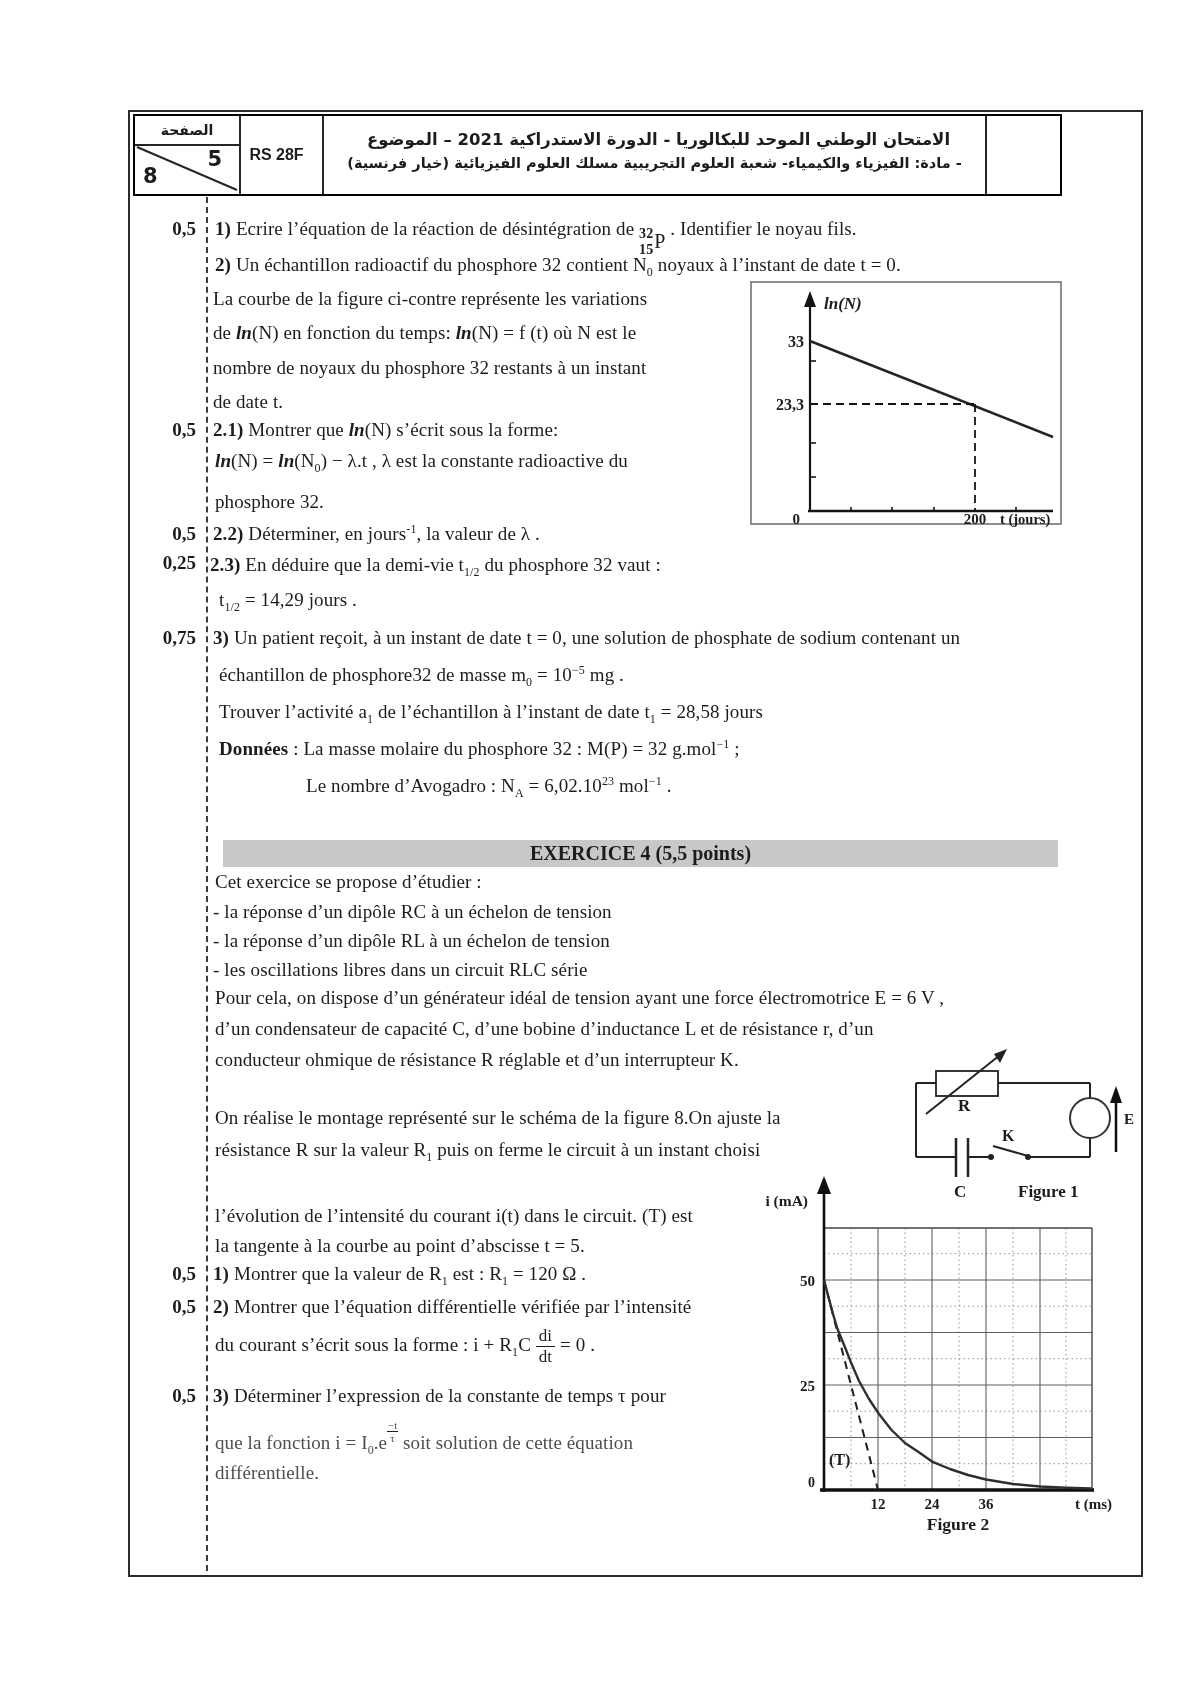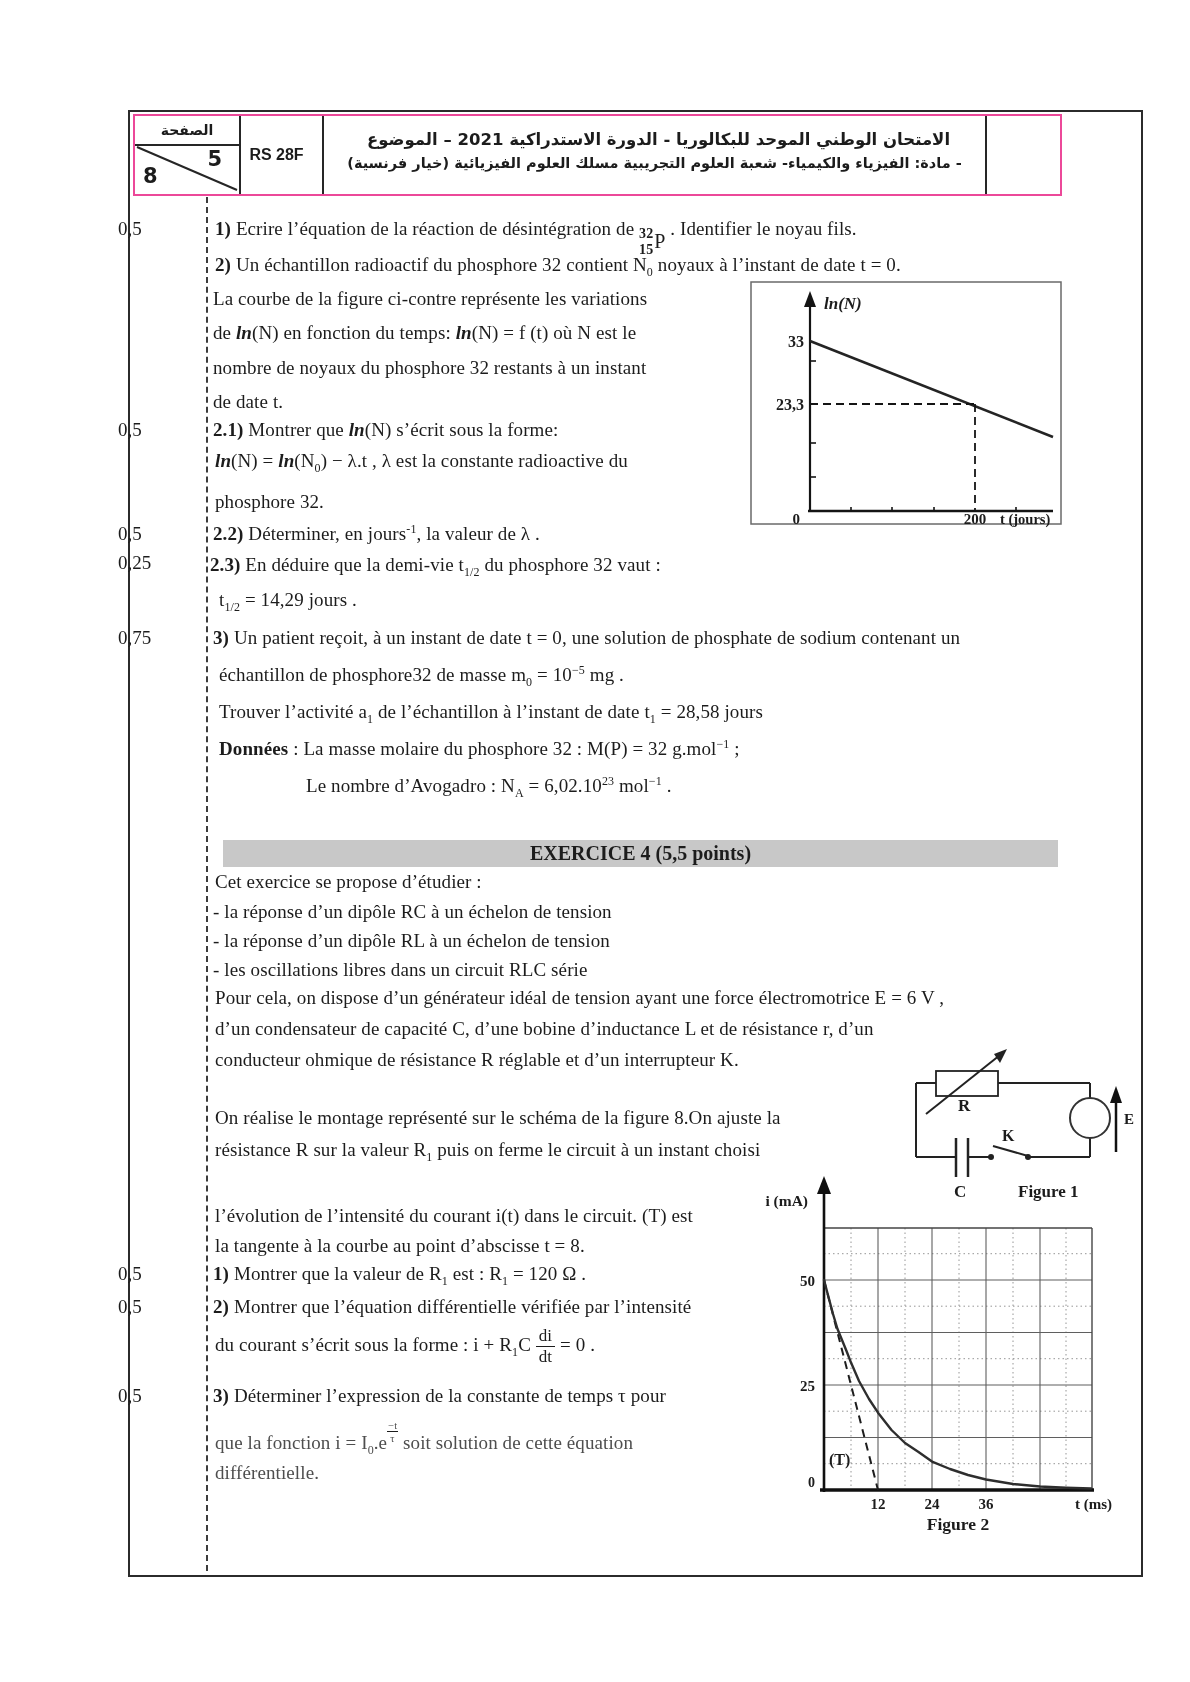--- a/index.html
+++ b/index.html
@@ -2,36 +2,36 @@
 <html><head>
 <meta charset="utf-8">
 <style>
   html,body{margin:0;padding:0;background:#ffffff;}
   .page{position:relative;width:1190px;height:1682px;background:#ffffff;
         font-family:"Liberation Serif",serif;color:#1c1c1c;overflow:hidden;}
   .outer-border{position:absolute;left:128px;top:110px;width:1011px;height:1463px;
         border:2px solid #2b2b2b;}
   .margin-dash{position:absolute;left:206px;top:197px;height:1374px;border-left:2px dashed #3c3c3c;}
   
-  .header-box{position:absolute;left:133px;top:114px;width:925px;height:78px;border:2px solid #ec4899;background:#fff;}
+  .header-box{position:absolute;left:133px;top:114px;width:925px;height:78px;border:2px solid #000000;background:#fff;}
   .hdr-vline{position:absolute;top:0;bottom:0;border-left:2px solid #262626;}
   .page-label{position:absolute;left:0;top:0;width:104px;height:28px;line-height:28px;text-align:center;
         border-bottom:2px solid #262626;font-family:"DejaVu Sans",sans-serif;font-weight:bold;font-size:14px;direction:rtl;}
   .pg-num{position:absolute;font-family:"DejaVu Sans",sans-serif;font-weight:bold;font-size:21px;}
   .code-cell{position:absolute;left:106px;top:0;width:71px;height:100%;display:flex;align-items:center;justify-content:center;
         font-family:"Liberation Sans",sans-serif;font-weight:bold;font-size:16px;}
   .title-cell{position:absolute;left:189px;top:0;width:661px;height:100%;direction:rtl;text-align:center;
         font-family:"DejaVu Sans",sans-serif;font-weight:bold;padding-top:11px;box-sizing:border-box;}
   .title-l1{font-size:16.5px;line-height:1.6;padding-left:8px;}
   .title-l2{font-size:14.5px;line-height:1.5;}
   
   .line{position:absolute;font-size:19px;white-space:nowrap;letter-spacing:.1px;}
   .b{font-weight:bold;} .bi{font-weight:bold;font-style:italic;}
   sub{font-size:12px;line-height:0;} sup{font-size:12px;line-height:0;}
-  .score{position:absolute;left:118px;width:78px;font-weight:normal;font-size:19px;}
+  .score{position:absolute;left:118px;width:78px;text-align:right;font-weight:bold;font-size:19px;}
   .banner{position:absolute;left:223px;top:840px;width:835px;height:27px;background:#c8c8c8;
         text-align:center;font-weight:bold;font-size:20px;line-height:27px;}
   .faint{color:#4e4e4e;}
   
   .frac{display:inline-block;vertical-align:middle;text-align:left;line-height:1.05;font-size:17px;}
   .frac .num{display:block;border-bottom:1.3px solid #1c1c1c;padding:0 3px 1px;}
   .frac .den{display:block;padding:1px 3px 0;}
   sup .frac{font-size:10.5px;vertical-align:baseline;}
   sup .frac .num{border-bottom-width:1px;padding:0 1px;}
   
@@ -104,21 +104,21 @@
   <div class="line" style="left:215px;top:871px">Cet exercice se propose d’étudier :</div>
   <div class="line" style="left:213px;top:930px">- la réponse d’un dipôle RL à un échelon de tension</div>
   <div class="line" style="left:213px;top:901px">- la réponse d’un dipôle RC à un échelon de tension</div>
   <div class="line" style="left:213px;top:959px">- les oscillations libres dans un circuit RLC série</div>
   <div class="line" style="left:215px;top:987px">Pour cela, on dispose d’un générateur idéal de tension ayant une force électromotrice E = 6 V ,</div>
   <div class="line" style="left:215px;top:1018px">d’un condensateur de capacité C, d’une bobine d’inductance L et de résistance r, d’un</div>
   <div class="line" style="left:215px;top:1049px">conducteur ohmique de résistance R réglable et d’un interrupteur K.</div>
   <div class="line" style="left:215px;top:1107px">On réalise le montage représenté sur le schéma de la figure 8.On ajuste la</div>
   <div class="line" style="left:215px;top:1139px">résistance R sur la valeur R<sub>1</sub>  puis on ferme le circuit à un instant choisi</div>
   <div class="line" style="left:215px;top:1205px">l’évolution de l’intensité du courant i(t) dans le circuit. (T) est</div>
-  <div class="line" style="left:215px;top:1235px">la tangente à la courbe au point d’abscisse t = 8.</div>
+  <div class="line" style="left:215px;top:1235px">la tangente à la courbe au point d’abscisse t = 5.</div>
   <div class="line" style="left:213px;top:1263px"><span class="b">1)</span> Montrer que la valeur de R<sub>1</sub> est :  R<sub>1</sub> = 120 Ω .</div>
   <div class="line" style="left:213px;top:1296px"><span class="b">2)</span> Montrer que l’équation différentielle vérifiée par l’intensité</div>
   <div class="line" style="left:215px;top:1327px">du courant s’écrit sous la forme :  i + R<sub>1</sub>C <span class="frac"><span class="num">di</span><span class="den">dt</span></span> = 0 .</div>
   <div class="line" style="left:213px;top:1385px"><span class="b">3)</span> Déterminer l’expression de la constante de temps  τ  pour</div>
   <div class="line faint" style="left:215px;top:1420px">que la fonction  i = I<sub>0</sub>.e<sup><span class="frac"><span class="num">−t</span><span class="den">τ</span></span></sup>   soit solution de cette équation</div>
   <div class="line faint" style="left:215px;top:1462px">différentielle.</div>
 
   <svg width="312" height="244" style="left:750px;top:281px">
     <rect x="1" y="1" width="310" height="242" fill="#ffffff" stroke="#6a6a6a" stroke-width="1.5"></rect>
 

